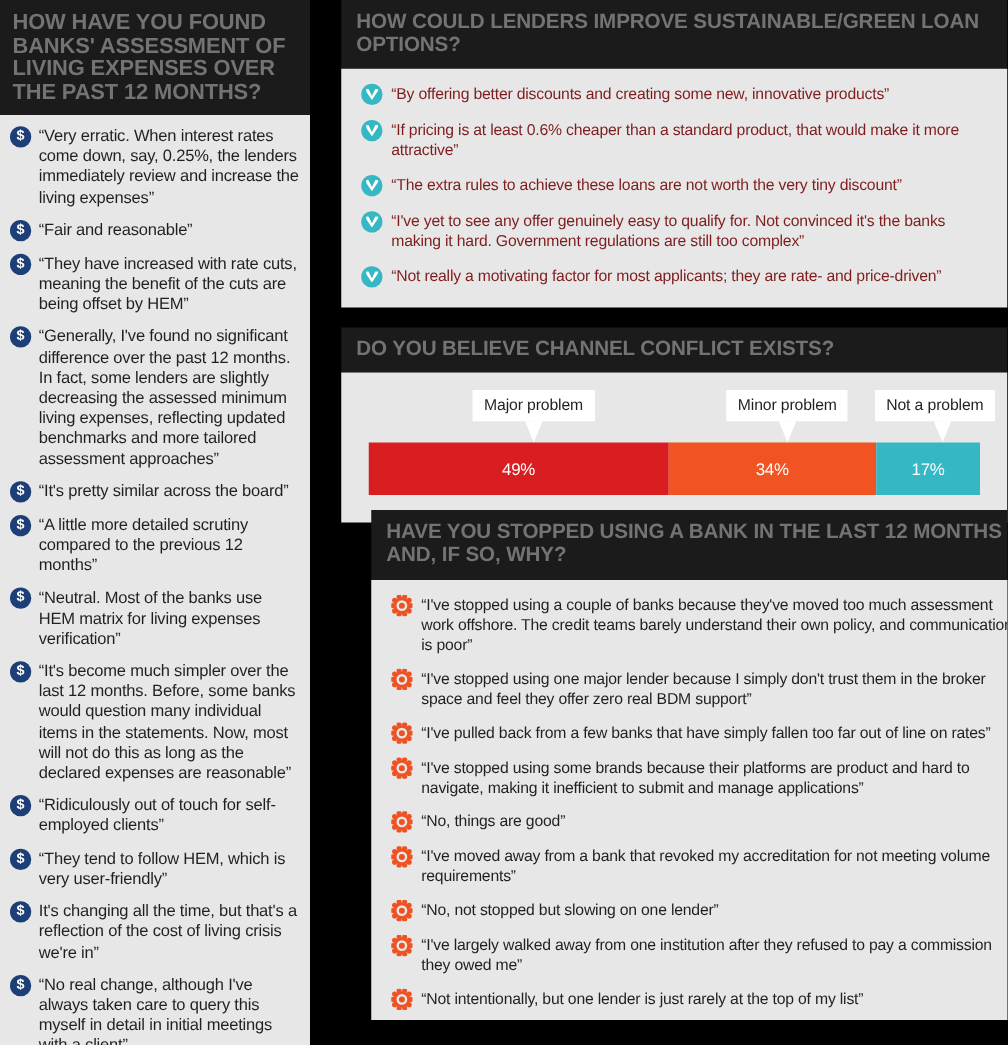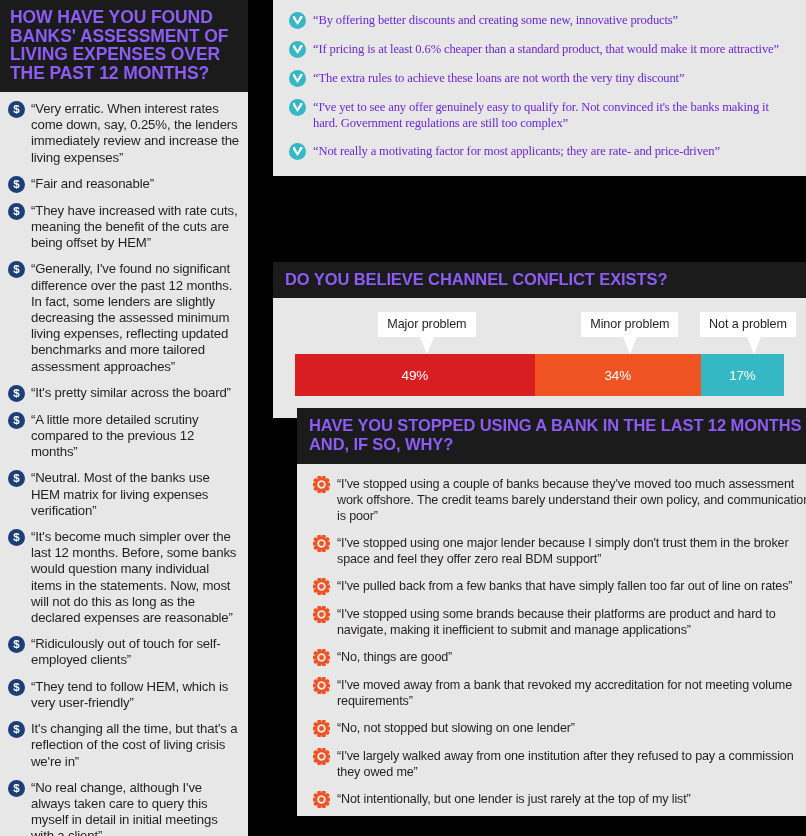--- a/index.html
+++ b/index.html
@@ -7,21 +7,21 @@
     width: 806px; height: 836px;
     background: #000000;
     font-family: "Liberation Sans", sans-serif;
     overflow: hidden;
   }
   #root { position: relative; width: 806px; height: 836px; background: #000; }
 
   
   .panel-header {
     background: #1c1b1b;
-    color: #8b5cf6;
+    color: #737373;
     font-weight: bold;
     letter-spacing: -0.1px;
     text-transform: uppercase;
   }
   .panel-body { background: #e7e7e7; }
 
   
   #left-col {
     position: absolute; left: 0; top: 0;
     width: 248px; height: 836px;
@@ -70,21 +70,21 @@
     width: 533px; height: 836px;
   }
 
   
   #panel-green { position: absolute; left: 0; top: 0; width: 533px; }
   #green-header { padding: 8px 12px 9px 12px; font-size: 16.5px; line-height: 19px; }
   #green-body { padding: 12px 16px 14px 16px; }
   .g-item { display: flex; align-items: flex-start; margin-bottom: 12px; }
   .g-item:last-child { margin-bottom: 2px; }
   .g-item .g-text {
-    font-size: 12.6px; line-height: 16px; color: #6d28d9; letter-spacing: -0.15px; font-family: Liberation Serif, serif;
+    font-size: 12.6px; line-height: 16px; color: #7f1d1d; letter-spacing: -0.15px;
   }
   .icon-leaf {
     flex: 0 0 auto;
     width: 17px; height: 17px; border-radius: 50%;
     background: #35b8c4; margin-right: 7px; margin-top: 0px;
     position: relative;
   }
   .icon-leaf::before {
     content: "";
     position: absolute; left: 3.5px; top: 4px;
@@ -195,20 +195,21 @@
         <div class="q-item">
           <div class="icon-dollar" style="background: rgb(28, 63, 120);">$</div>
           <div class="q-text">“No real change, although I've always taken care to query this myself in detail in initial meetings with a client”</div>
         </div>
       </div>
   </div>
 
   <div id="right-col">
 
     <div id="panel-green">
+      <div id="green-header" class="panel-header">HOW COULD LENDERS IMPROVE SUSTAINABLE/GREEN LOAN OPTIONS?</div>
       <div id="green-body" class="panel-body">
           <div class="g-item">
             <div class="icon-leaf" style="background: rgb(53, 184, 196);"></div>
             <div class="g-text">“By offering better discounts and creating some new, innovative products”</div>
           </div>
           <div class="g-item">
             <div class="icon-leaf" style="background: rgb(53, 184, 196);"></div>
             <div class="g-text">“If pricing is at least 0.6% cheaper than a standard product, that would make it more attractive”</div>
           </div>
           <div class="g-item">

